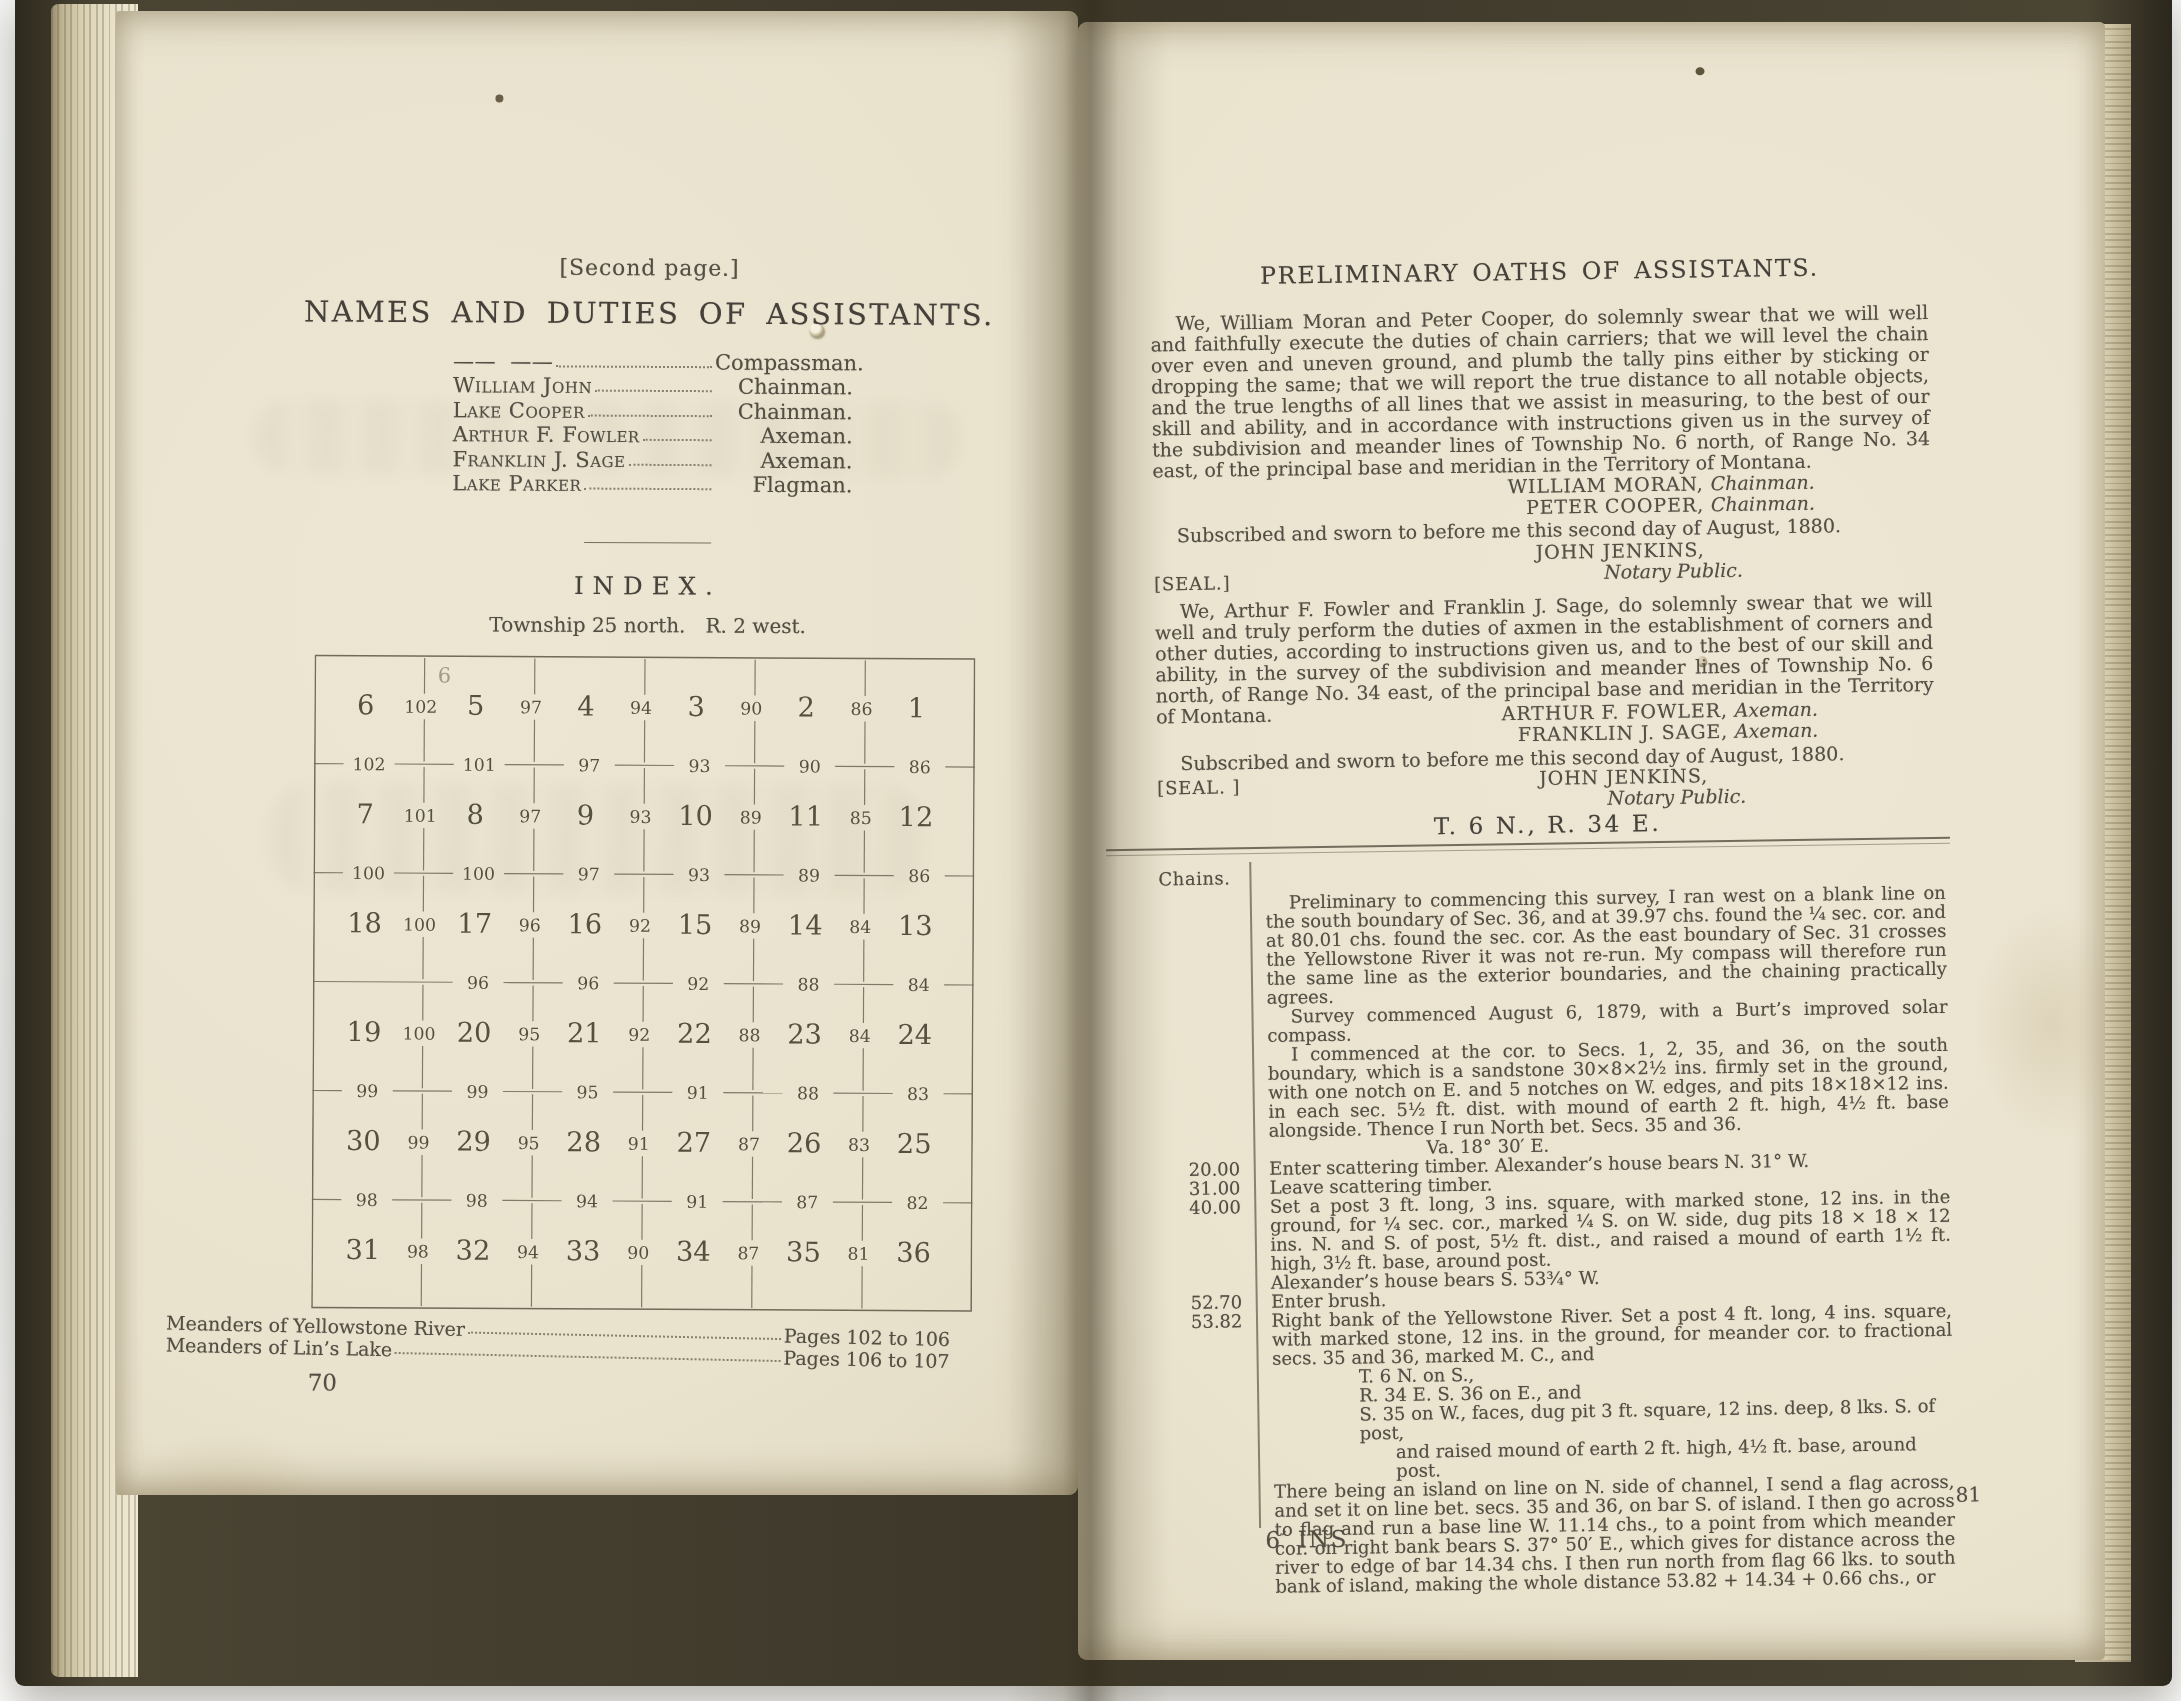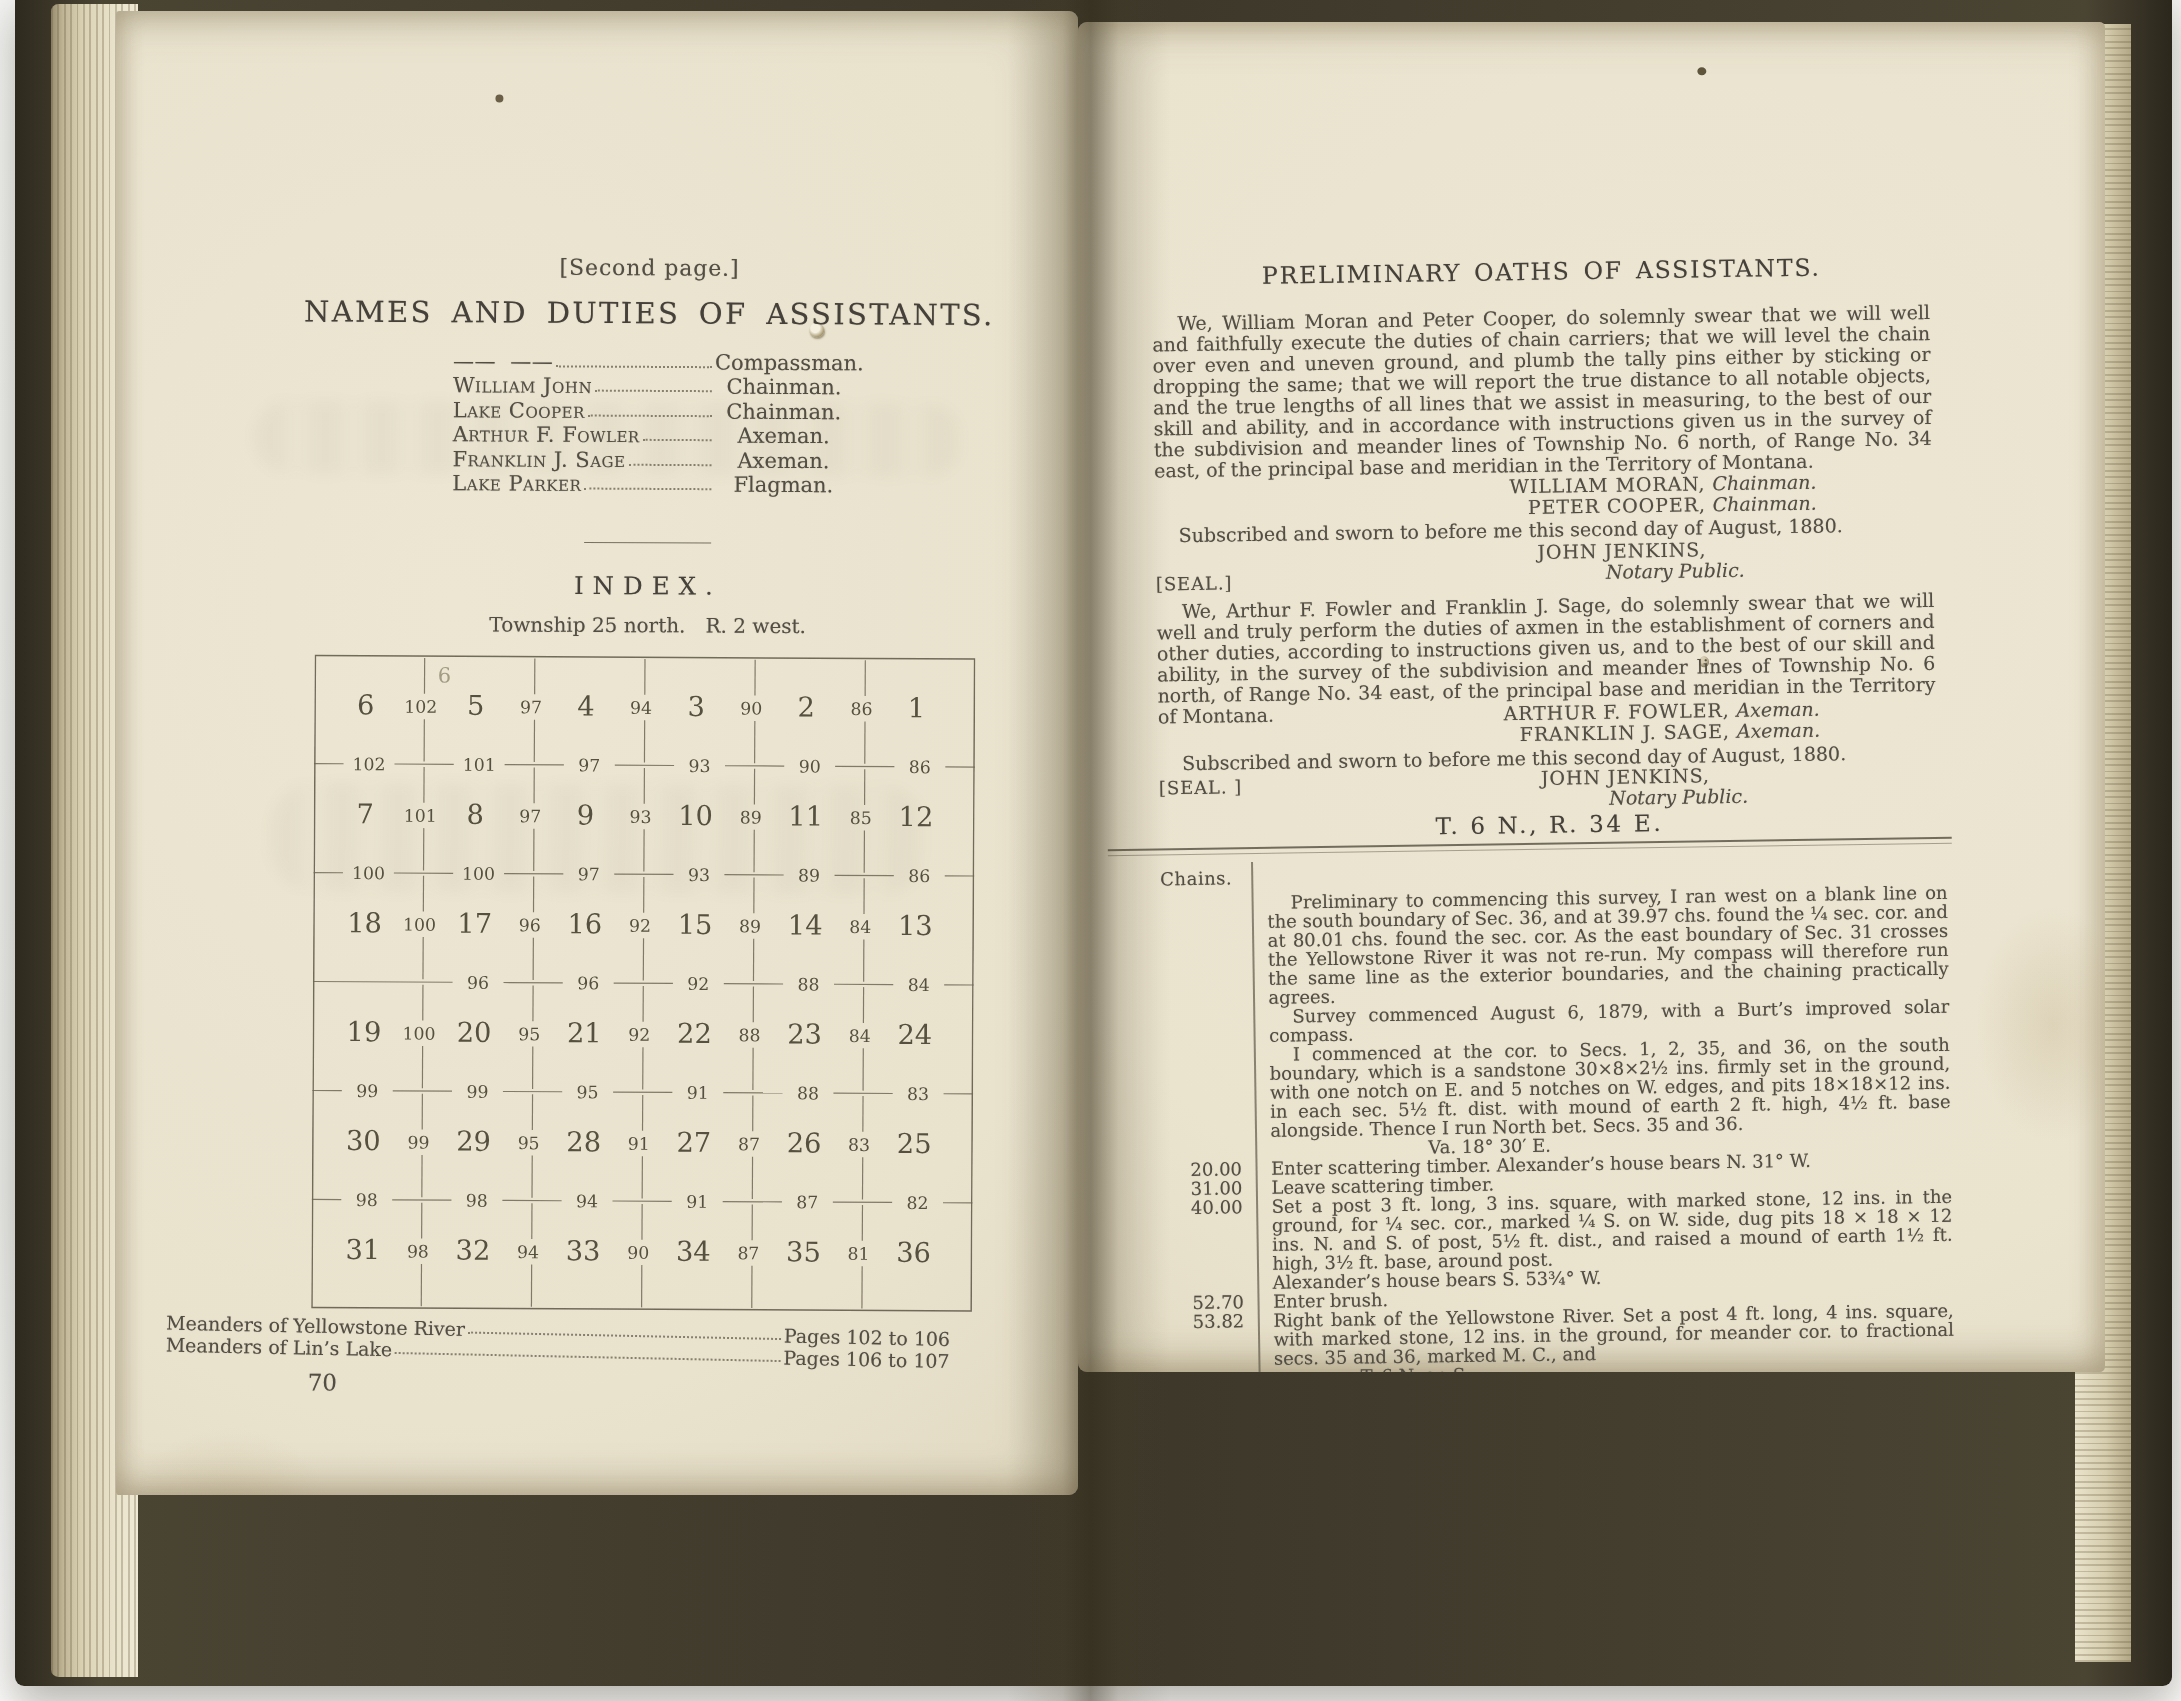--- a/index.html
+++ b/index.html
@@ -14,42 +14,42 @@
         background:repeating-linear-gradient(90deg,rgba(100,88,60,.30) 0 1.8px,rgba(0,0,0,0) 1.8px 6.4px),
                    linear-gradient(90deg,#978c6d 0%,#c0b696 14%,#dcd3b6 38%,#eae3cc 75%,#efe9d4 100%);}
   .stack-right{position:absolute;left:2075px;top:23.6px;width:56px;height:1638px;z-index:2;
         background:repeating-linear-gradient(0deg,rgba(100,88,60,.28) 0 1.8px,rgba(0,0,0,0) 1.8px 6.4px),
                    linear-gradient(90deg,#eae3cc 0%,#d6cdae 55%,#b2a785 100%);}
   .page{position:absolute;z-index:3;overflow:hidden;}
   .page.lp{left:116px;top:11px;width:962px;height:1484px;border-radius:3.6px 9px 9px 3.6px;
         background:radial-gradient(130% 100% at 35% 40%, #ece6d3 0%, #e9e2cd 55%, #e0d8c0 82%, #d6cdb2 100%);
         box-shadow:inset -31px 0 50px rgba(95,80,48,.28), inset 9px 0 20px rgba(130,112,75,.18),
                    inset 0 12.7px 23px rgba(130,112,75,.14), inset 0 -14.5px 27px rgba(130,112,75,.20);}
-  .page.rp{left:1078px;top:22px;width:1027px;height:1350px;border-radius:9px 5.5px 5.5px 9px;
+  .page.rp{left:1078px;top:22px;width:1027px;height:1638px;border-radius:9px 5.5px 5.5px 9px;
         background:radial-gradient(130% 100% at 60% 40%, #ede6d4 0%, #eae3ce 55%, #e2dac2 82%, #d8cfb3 100%);
         box-shadow:inset 27px 0 50px rgba(95,80,48,.30), inset -12.7px 0 23.6px rgba(130,112,75,.22),
                    inset 0 11px 22px rgba(130,112,75,.12), inset 0 -14.5px 27px rgba(130,112,75,.18);}
   .gutter{position:absolute;left:1007px;top:0;width:164px;height:100%;z-index:4;pointer-events:none;
         background:linear-gradient(90deg,rgba(74,64,40,0) 0%,rgba(74,64,40,.16) 34%,rgba(50,43,26,.42) 51%,rgba(74,64,40,.14) 68%,rgba(74,64,40,0) 100%);}
   .content{position:absolute;inset:0;color:#534e44;}
   .lp .content{transform:rotate(.3deg);}
   .rp .content{transform:rotate(-.85deg);transform-origin:50% 42%;}
   .ink{text-shadow:0 0 0.9px rgba(86,81,74,.45);}
   .abs{position:absolute;}
   .ctr{left:58px;width:946px;text-align:center;}
   .rctr{left:77px;width:782px;text-align:center;}
 
   
   .bracket-note{top:244px;font-size:22px;letter-spacing:0.9px;}
   .lp-title{top:285px;font-size:29px;letter-spacing:2.3px;word-spacing:7.3px;color:#45413a;}
   .roster{top:338px;left:335px;width:400px;}
   .roster-row{display:flex;align-items:flex-end;height:24.5px;font-size:21px;}
   .roster-name{font-variant:small-caps;letter-spacing:0.5px;white-space:pre;}
   .dots{flex:1;border-bottom:2.7px dotted rgba(92,86,70,.7);margin:0 2.7px;transform:translateY(-6.4px);}
-  .roster-duty{width:138px;text-align:center;}
+  .roster-duty{width:138px;text-align:right;}
   .mid-rule{top:531px;left:467px;width:127px;border-top:1.8px solid rgba(80,74,60,.75);}
   .index-h{top:560px;font-size:24.5px;letter-spacing:9px;color:#46423b;}
   .twp-cap{top:602px;font-size:20px;}
   .gridbox{top:644px;left:198px;width:661px;height:656px;}
   .gridbox svg{width:100%;height:100%;}
   .meander{left:53px;width:784px;transform:rotate(.9deg);}
   .meander-row{display:flex;align-items:flex-end;height:22px;font-size:19px;}
   .meander-pages{white-space:pre;}
   .pgnum-l{top:1360px;left:195px;font-size:23px;}
   .ghost{position:absolute;filter:blur(6.4px);opacity:.5;border-radius:45px;

